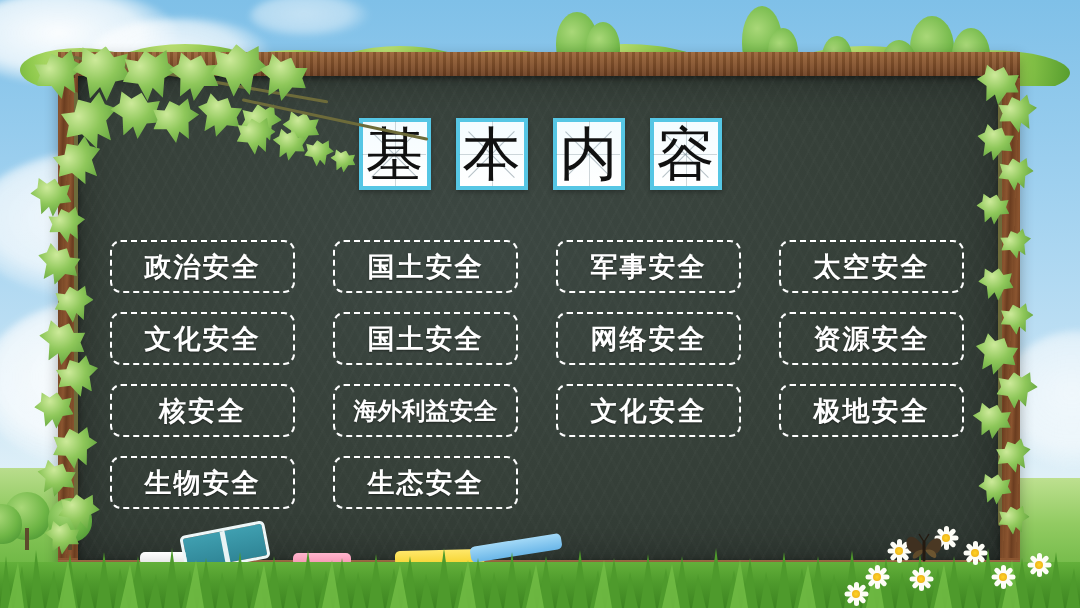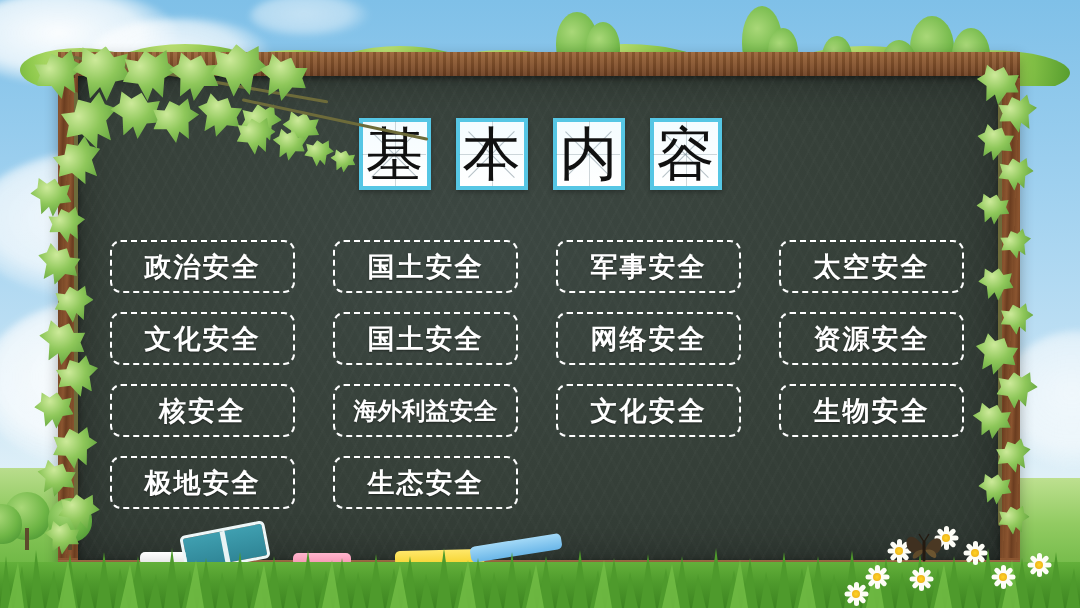--- a/index.html
+++ b/index.html
@@ -281,22 +281,22 @@
     <div class="tag">国土安全</div>
     <div class="tag">军事安全</div>
     <div class="tag">太空安全</div>
     <div class="tag">文化安全</div>
     <div class="tag">国土安全</div>
     <div class="tag">网络安全</div>
     <div class="tag">资源安全</div>
     <div class="tag">核安全</div>
     <div class="tag narrow">海外利益安全</div>
     <div class="tag">文化安全</div>
+    <div class="tag">极地安全</div>
     <div class="tag">生物安全</div>
-    <div class="tag">极地安全</div>
     <div class="tag">生态安全</div>
   </div>
 
   <div class="ledge"></div>
   <div class="chalk chalk-white"></div>
   <div class="eraser"></div>
   <div class="chalk chalk-pink"></div>
   <div class="chalk chalk-yellow"></div>
   <div class="chalk chalk-blue"></div>
 

